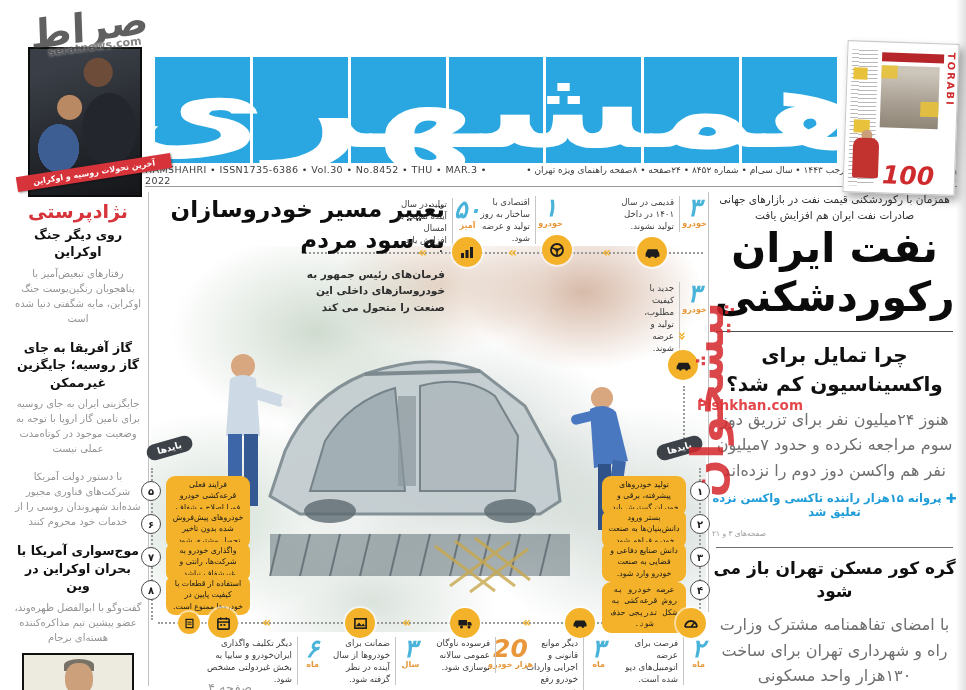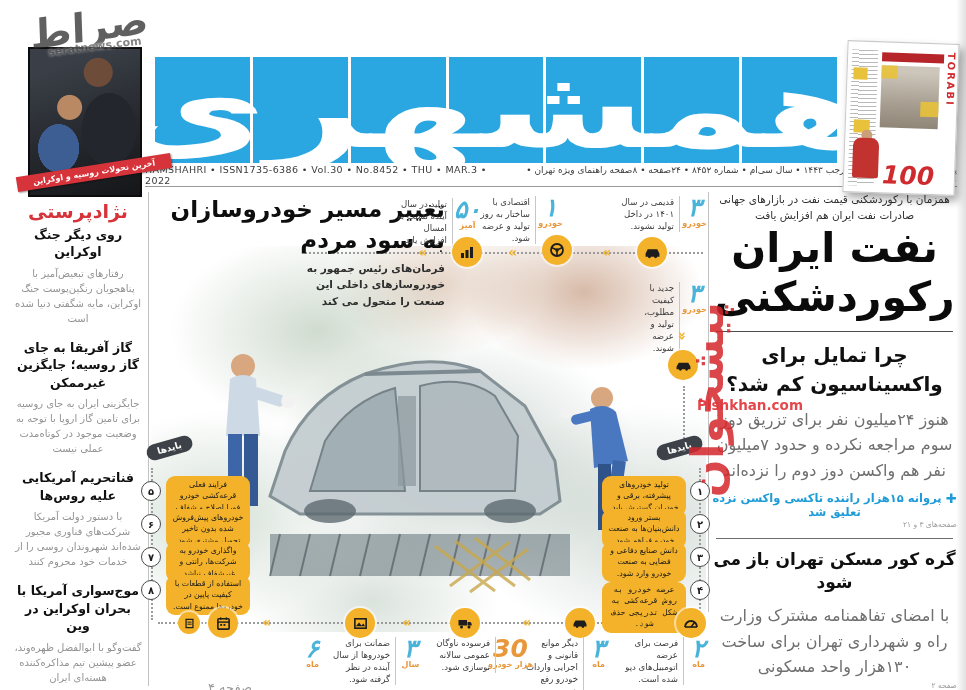--- a/index.html
+++ b/index.html
@@ -45,21 +45,21 @@
   .suit{position:absolute; left:14px; top:38px; width:82px; height:54px; background:#c3b089; border-radius:18px 18px 0 0;}
   .shirt{position:absolute; left:46px; top:42px; width:18px; height:26px; background:#f3efe4; clip-path:polygon(0 0,100% 0,50% 100%);}
   .tie{position:absolute; left:53px; top:44px; width:5px; height:22px; background:#5d4a33;}
   .head{position:absolute; left:41px; top:8px; width:28px; height:32px; background:#cda07c; border-radius:45%;}
   .hair{position:absolute; left:40px; top:4px; width:30px; height:12px; background:#777265; border-radius:50% 50% 0 0;}
   .hand{position:absolute; left:20px; top:70px; width:26px; height:12px; background:#cda07c; border-radius:50%;}
 
   
   .main-head{position:absolute; left:155px; top:194px; width:290px; direction:rtl; text-align:right; z-index:3;}
   .mh-l1,.mh-l2{font-size:23px; font-weight:bold; color:#0e0e0e; line-height:1.35;}
-  .mh-sub{font-size:10.5px; font-weight:bold; color:#2e2e2e; width:150px; line-height:1.55; margin-top:4px;}
+  .mh-sub{font-size:10.5px; font-weight:bold; color:#2e2e2e; width:150px; line-height:1.55; margin-top:10px;}
 
   
   .wash{position:absolute; left:150px; top:246px; width:556px; height:386px; z-index:1;
     background:
       radial-gradient(ellipse 170px 110px at 78% 12%, rgba(176,118,82,.5), transparent 70%),
       radial-gradient(ellipse 210px 140px at 30% 22%, rgba(151,176,150,.45), transparent 70%),
       radial-gradient(ellipse 150px 100px at 52% 10%, rgba(190,148,114,.4), transparent 70%),
       radial-gradient(ellipse 260px 180px at 55% 55%, rgba(141,163,152,.5), transparent 70%),
       radial-gradient(ellipse 200px 150px at 12% 70%, rgba(158,184,163,.45), transparent 70%),
       radial-gradient(ellipse 240px 170px at 88% 72%, rgba(148,170,158,.42), transparent 70%),
@@ -87,21 +87,21 @@
   .rc-kicker{font-size:10.5px; color:#2f2f2f; line-height:1.5;}
   .rc-oil-t{font-size:41px; font-weight:bold; color:#0b0b0b; line-height:1.2;}
   .rc-oil-s{font-size:11.5px; color:#2d2d2d; line-height:1.6; margin-top:7px;}
   .rc-rule{border-top:1.5px solid #4d4d4d; margin:9px 4px;}
   .rc-rule.thin{border-top:1px solid #6d6d6d;}
   .rc-t1{font-size:20px; font-weight:bold; color:#101010; line-height:1.45; margin-top:2px;}
   .rc-t2{font-size:17px; font-weight:bold; color:#101010; line-height:1.4; margin-top:2px;}
   .rc-s{font-size:16px; color:#6f6f6f; line-height:1.6; margin-top:8px;}
   .rc-blue{color:#1e9cd7; font-size:11.5px; font-weight:bold; margin-top:6px; direction:rtl;}
   .rc-plus{display:inline-block; font-weight:bold; font-size:13px; transform:translateY(1px);}
-  .rc-pg{font-size:7.5px; color:#9a9a9a; text-align:right; margin-top:1px;}
+  .rc-pg{font-size:7.5px; color:#9a9a9a; text-align:left; margin-top:10px;}
 
   
   .wm-fa{position:absolute; left:612px; top:376px; width:190px; text-align:center; transform:rotate(-90deg); font-size:45px; font-weight:bold; color:#d5262b; opacity:.85; z-index:5; pointer-events:none;}
   .wm-en{position:absolute; left:697px; top:397px; font-size:13.5px; font-weight:bold; color:#e03438; opacity:.9; z-index:5; pointer-events:none;}
 
   
   .thumb{position:absolute; left:845px; top:42px; width:112px; height:152px; background:#fff; border:1px solid #c9c9c9; transform:rotate(2deg); box-shadow:4px 5px 9px rgba(0,0,0,.35); z-index:6; overflow:hidden; cursor:pointer;}
   .th-cols{position:absolute; left:4px; top:8px; width:26px; height:136px;
     background:repeating-linear-gradient(to bottom,#b9b9b9 0 1px, transparent 1px 4px);}
   .th-y1{position:absolute; left:6px; top:26px; width:14px; height:12px; background:#e8c23a;}
@@ -156,26 +156,25 @@
     <div class="lc-story">
       <div class="lc-red">نژادپرستی</div>
       <div class="lc-title">روی دیگر جنگ اوکراین</div>
       <div class="lc-body">رفتارهای تبعیض‌آمیز با پناهجویان رنگین‌پوست جنگ اوکراین، مایه شگفتی دنیا شده است</div>
     </div>
     <div class="lc-story">
       <div class="lc-title">گاز آفریقا به جای گاز روسیه؛ جایگزین غیرممکن</div>
       <div class="lc-body">جایگزینی ایران به جای روسیه برای تامین گاز اروپا با توجه به وضعیت موجود در کوتاه‌مدت عملی نیست</div>
     </div>
     <div class="lc-story">
-      <div class="lc-title">فناتحریم آمریکایی علیه روس‌ها</div>
       <div class="lc-body">با دستور دولت آمریکا شرکت‌های فناوری مجبور شده‌اند شهروندان روسی را از خدمات خود محروم کنند</div>
     </div>
     <div class="lc-story" style="margin-bottom:8px;">
       <div class="lc-title">موج‌سواری آمریکا با بحران اوکراین در وین</div>
-      <div class="lc-body">گفت‌وگو با ابوالفضل ظهره‌وند، عضو پیشین تیم مذاکره‌کننده هسته‌ای ایران</div>
+      <div class="lc-body">گفت‌وگو با ابوالفضل ظهره‌وند، عضو پیشین تیم مذاکره‌کننده هسته‌ای برجام</div>
     </div>
     <div class="lc-photo">
       <div class="suit"></div>
       <div class="shirt"></div>
       <div class="tie"></div>
       <div class="hair"></div>
       <div class="head"></div>
       <div class="hand"></div>
     </div>
 
@@ -391,37 +390,38 @@
   </div>
   <div class="stat" style="left:524px; top:637px; width:84px;">
     <div class="nb">
         <span class="n">۳</span>
         <span class="u">ماه</span>
       </div>
     <div class="tx">دیگر موانع قانونی و اجرایی واردات خودرو رفع شود.</div>
   </div>
   <div class="stat" style="left:424px; top:637px; width:96px;">
     <div class="nb">
-        <span class="n or">30</span>
+        <span class="n or">20</span>
         <span class="u">هزار خودرو</span>
       </div>
     <div class="tx">فرسوده ناوگان عمومی سالانه نوسازی شود.</div>
   </div>
   <div class="stat" style="left:326px; top:637px; width:94px;">
     <div class="nb">
         <span class="n">۳</span>
         <span class="u">سال</span>
       </div>
     <div class="tx">ضمانت برای خودروها از سال آینده در نظر گرفته شود.</div>
   </div>
   <div class="stat" style="left:206px; top:637px; width:116px;">
     <div class="nb">
         <span class="n">۶</span>
         <span class="u">ماه</span>
       </div>
+    <div class="tx">دیگر تکلیف واگذاری ایران‌خودرو و سایپا به بخش غیردولتی مشخص شود.</div>
   </div>
   <div class="pageref" style="left:208px; top:680px;">صفحه ۴</div>
 
   <div class="right-col">
     <div class="rc-kicker">همزمان با رکوردشکنی قیمت نفت در بازارهای جهانی صادرات نفت ایران هم افزایش یافت</div>
     <div class="rc-oil-t">نفت ایران</div>
     <div class="rc-oil-t">رکوردشکنی</div>
     <div class="rc-rule"></div>
     <div class="rc-t1">چرا تمایل برای واکسیناسیون کم شد؟</div>
     <div class="rc-s">هنوز ۲۴میلیون نفر برای تزریق دوز سوم مراجعه نکرده و حدود ۷میلیون نفر هم واکسن دوز دوم را نزده‌اند</div>

